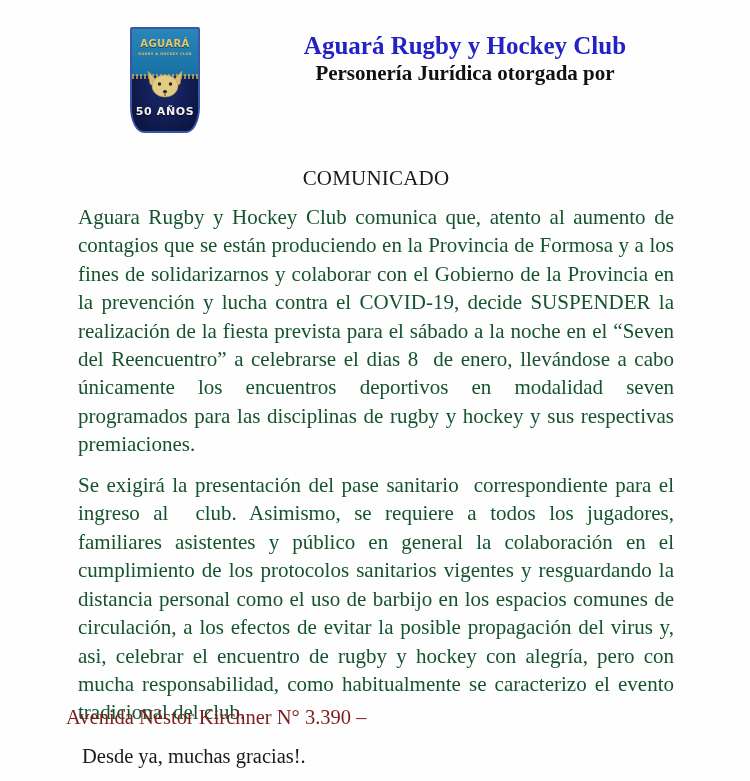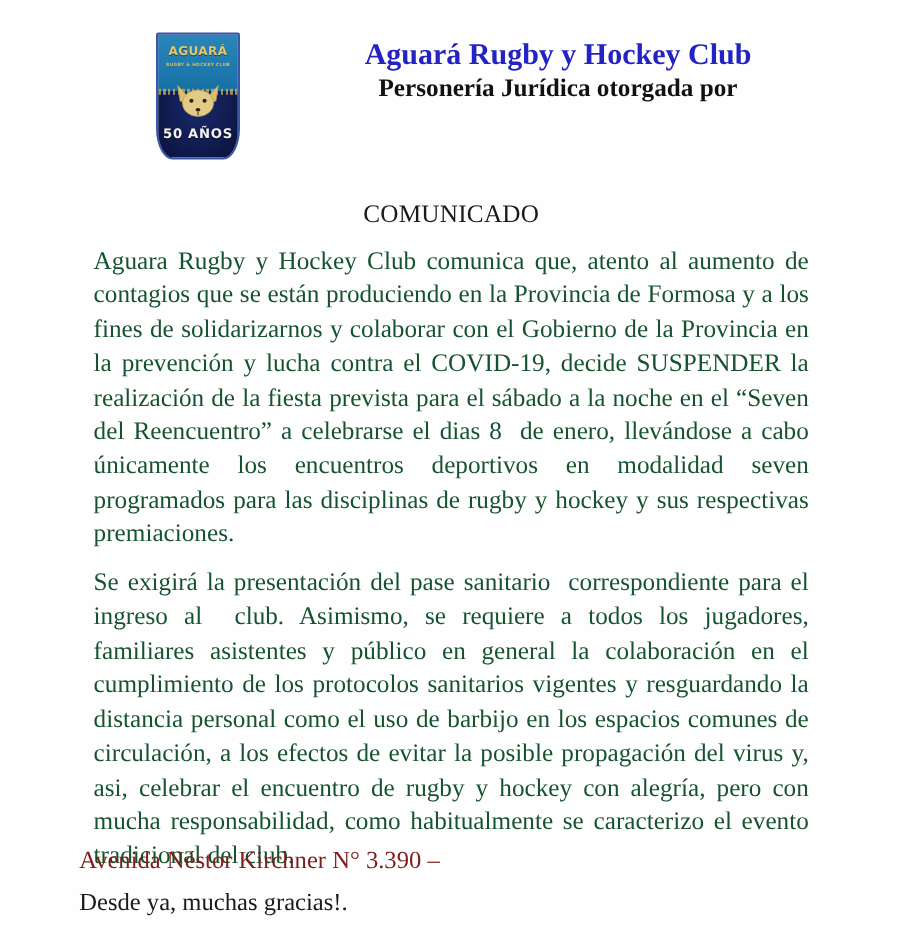--- a/index.html
+++ b/index.html
@@ -163,21 +163,21 @@
   p.para {
     margin: 12px;
     font-size: 21px;
     line-height: 1.355;
     text-align: justify;
     text-justify: inter-word;
     color: #14532d;
     white-space: pre-wrap;
   }
   .closing {
-    margin: 0;
+    margin: 16px;
     font-size: 20.5px;
     line-height: 1.355;
     text-align: left;
     color: #1a1a1a;
   }
   .footer {
     position: absolute;
     left: 66px;
     top: 703px;
     width: 620px;

